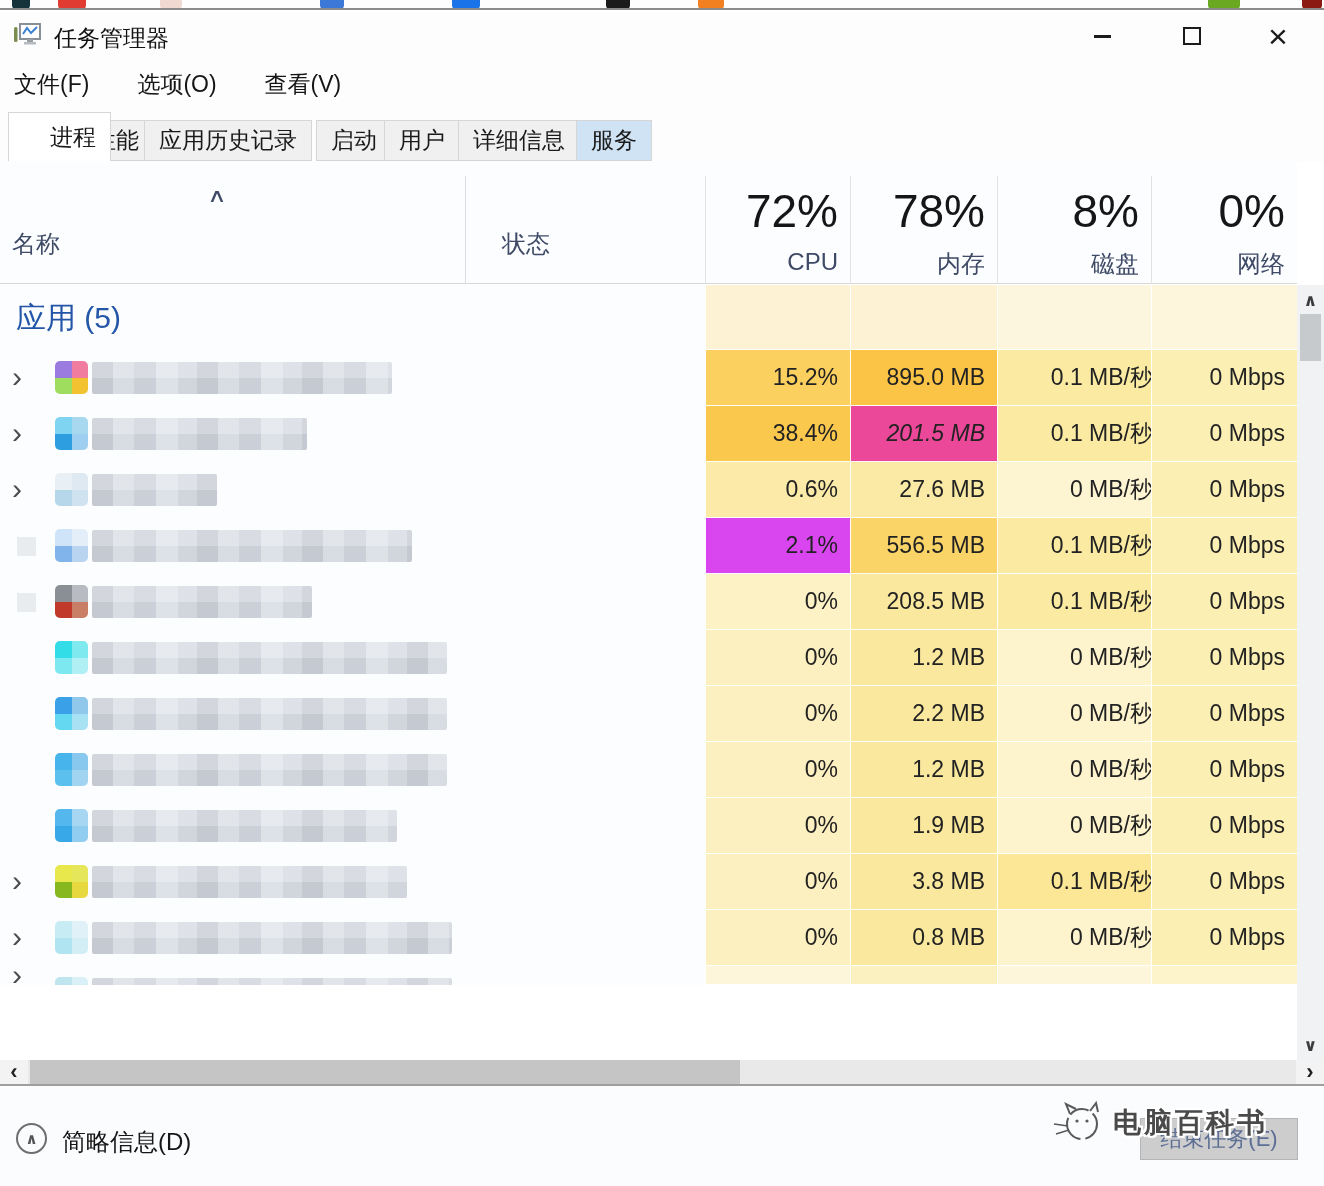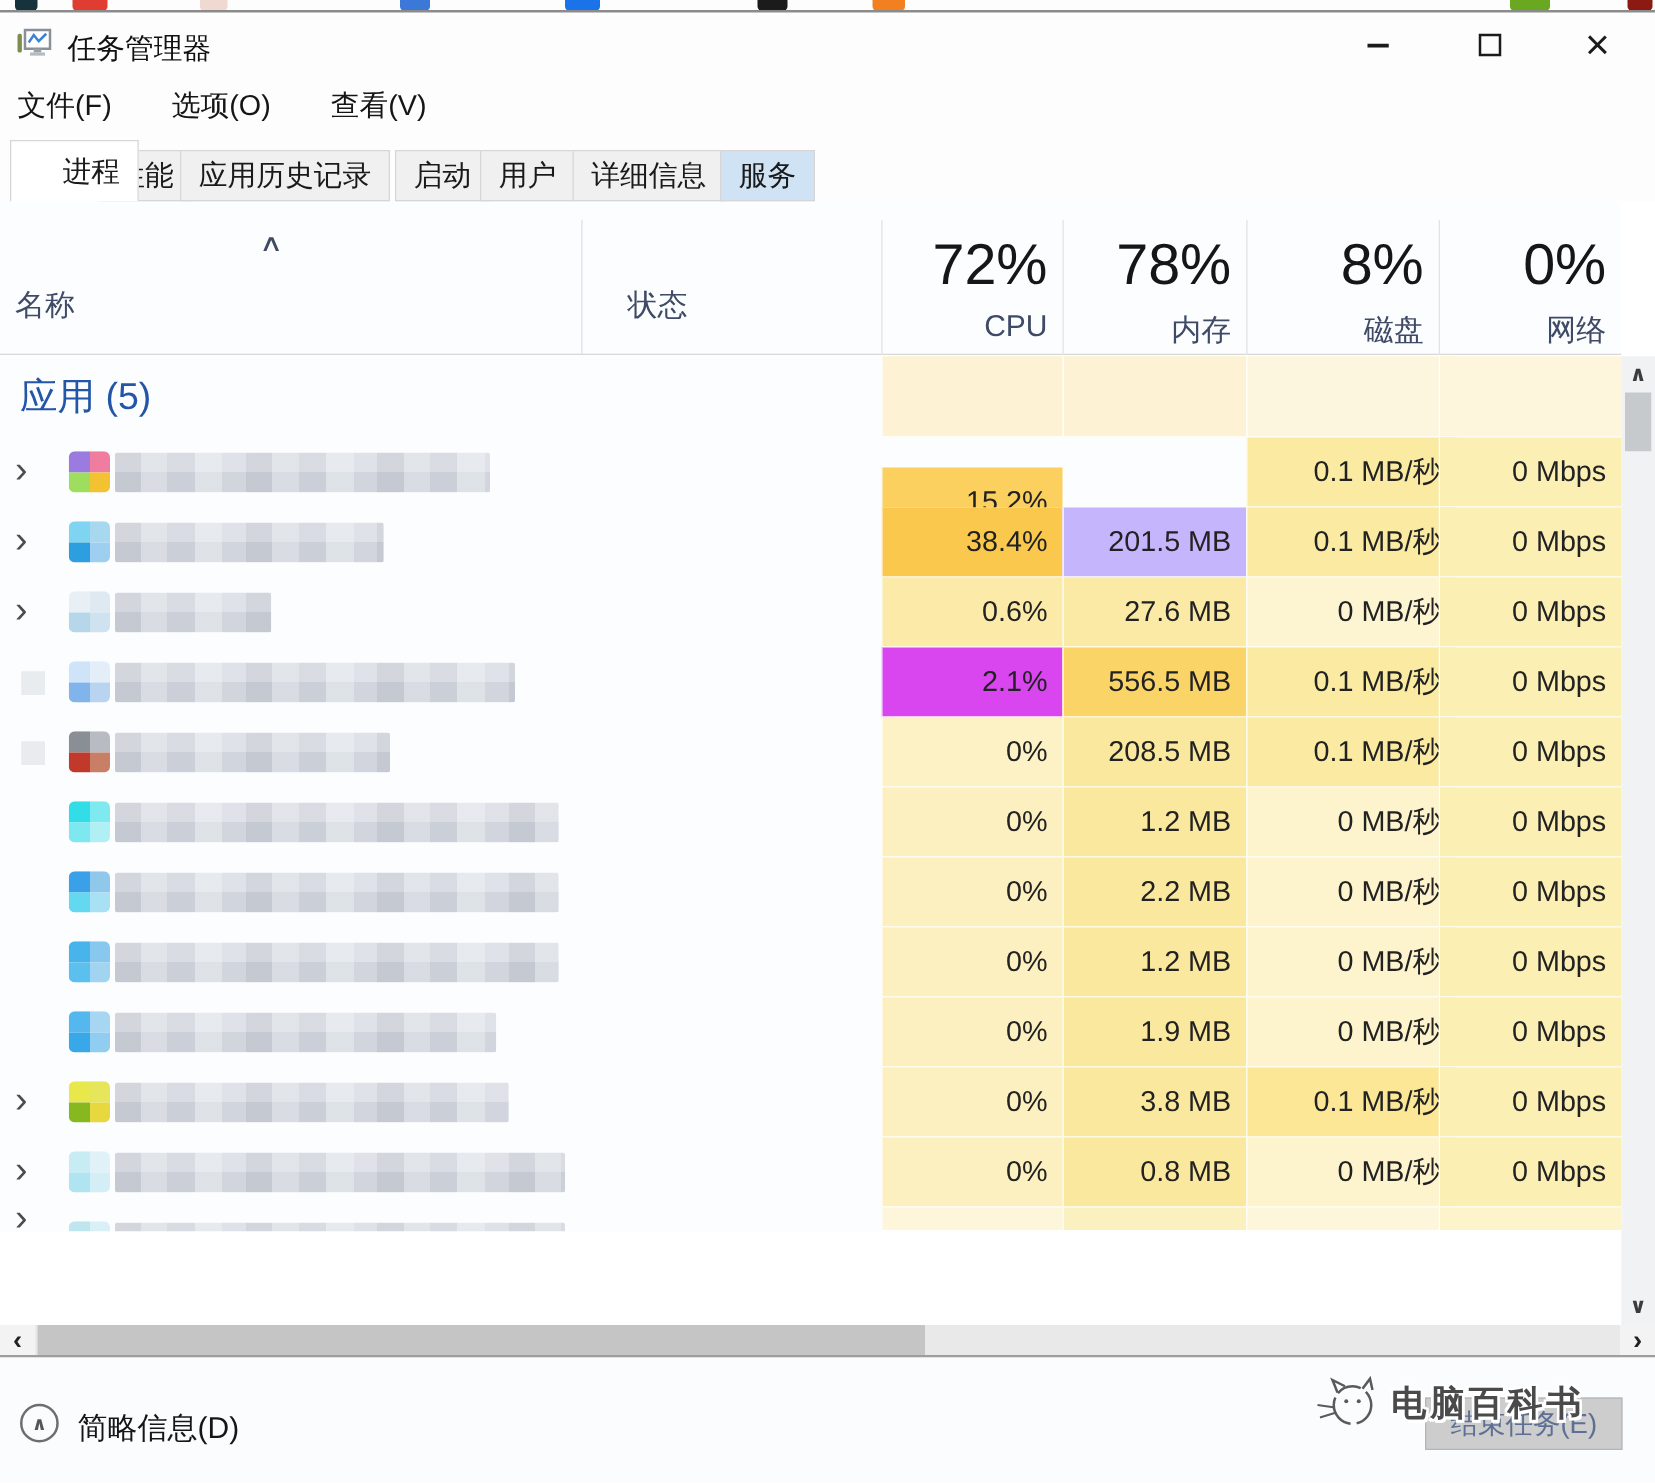--- a/index.html
+++ b/index.html
@@ -182,35 +182,36 @@
       </div>
       <div class="prow">
         <span class="chev">›</span>
         <span class="picon">
           <span style="background: rgb(155, 123, 224);"></span>
           <span style="background: rgb(240, 124, 160);"></span>
           <span style="background: rgb(159, 221, 95);"></span>
           <span style="background: rgb(242, 194, 48);"></span>
         </span>
         <span class="mosaic" style="width: 300px;"></span>
-        <div class="hcell col0" style="background: rgb(252, 208, 94); margin-top: 24px;">15.2%</div>
+        <div class="hcell col0" style="background: rgb(252, 208, 94);">15.2%</div>
+        <div class="hcell col1" style="background: rgb(251, 196, 70);">895.0 MB</div>
         <div class="hcell col2" style="background: rgb(250, 234, 162);">0.1 MB/秒</div>
         <div class="hcell col3" style="background: rgb(251, 239, 180);">0 Mbps</div>
       </div>
       <div class="prow">
         <span class="chev">›</span>
         <span class="picon">
           <span style="background: rgb(127, 212, 242);"></span>
           <span style="background: rgb(168, 216, 240);"></span>
           <span style="background: rgb(45, 159, 224);"></span>
           <span style="background: rgb(158, 206, 240);"></span>
         </span>
         <span class="mosaic" style="width: 215px;"></span>
         <div class="hcell col0" style="background: rgb(251, 200, 78);">38.4%</div>
-        <div class="hcell col1" style="background: #c4b5fd;">201.5 MB</div>
+        <div class="hcell col1" style="background: #ec4899; font-style: italic;">201.5 MB</div>
         <div class="hcell col2" style="background: rgb(250, 234, 162);">0.1 MB/秒</div>
         <div class="hcell col3" style="background: rgb(251, 239, 180);">0 Mbps</div>
       </div>
       <div class="prow">
         <span class="chev">›</span>
         <span class="picon">
           <span style="background: rgb(232, 240, 246);"></span>
           <span style="background: rgb(223, 233, 242);"></span>
           <span style="background: rgb(182, 214, 234);"></span>
           <span style="background: rgb(207, 226, 239);"></span>

